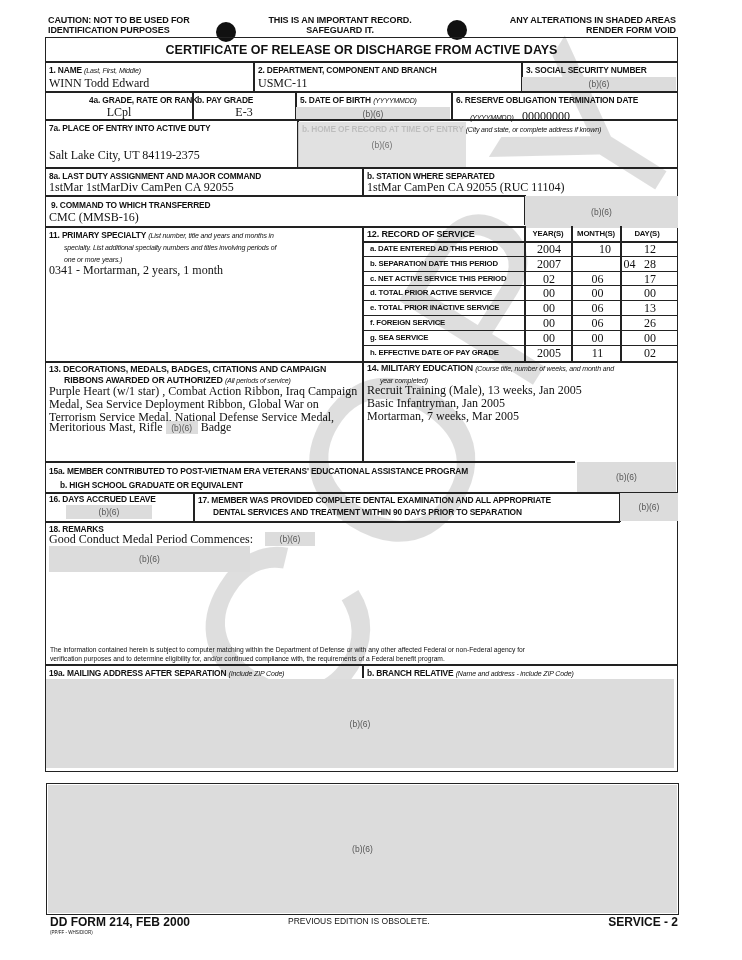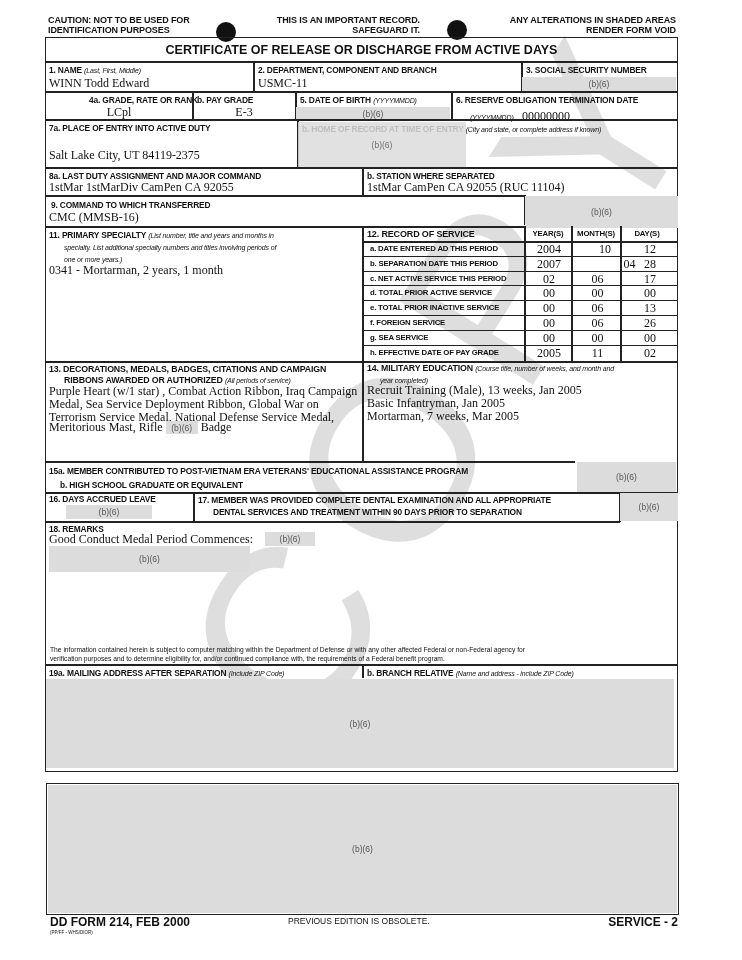--- a/index.html
+++ b/index.html
@@ -23,21 +23,21 @@
 
 <div class="wm" style="left:60px;top:260px;transform:rotate(-58deg);transform-origin:center;letter-spacing:30px;">
   <span>COPY</span>
 </div>
 
 <div class="abs hdr" style="left:48px;top:15px;">
   <div>CAUTION:  NOT TO BE USED FOR</div>
   <div>IDENTIFICATION PURPOSES</div>
 </div>
 <div class="dot" style="left:216px;top:22px;"></div>
-<div class="abs hdr" style="left:260px;top:15px;width:160px;text-align:right;">
+<div class="abs hdr" style="left:260px;top:15px;width:160px;text-align:center;">
   <div>THIS IS AN IMPORTANT RECORD.</div>
   <div>SAFEGUARD IT.</div>
 </div>
 <div class="dot" style="left:447px;top:20px;"></div>
 <div class="abs hdr" style="right:66px;top:15px;text-align:right;">
   <div>ANY ALTERATIONS IN SHADED AREAS</div>
   <div>RENDER FORM VOID</div>
 </div>
 
 <div class="abs" style="left:45px;top:37px;width:631px;height:733px;border:1.5px solid #222;"></div>

